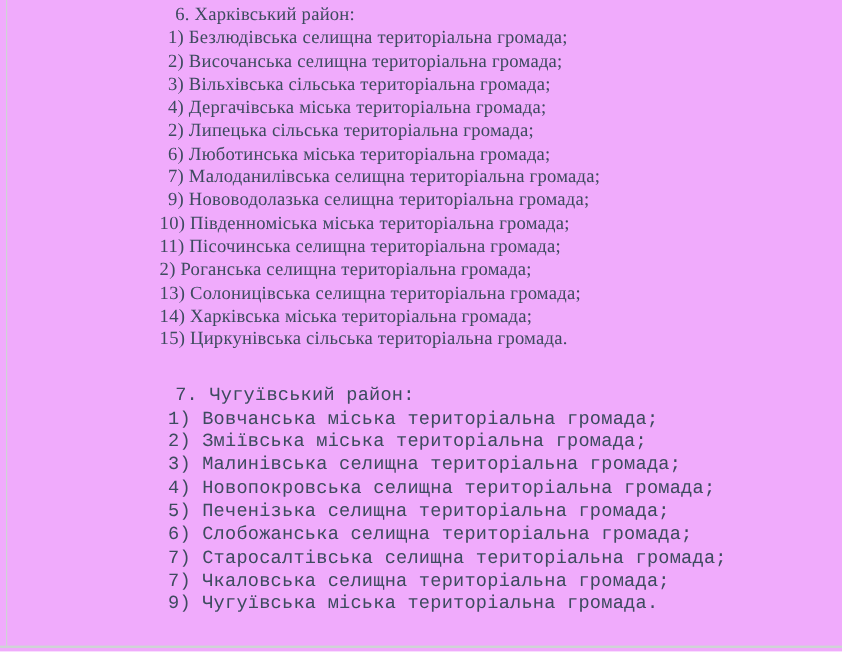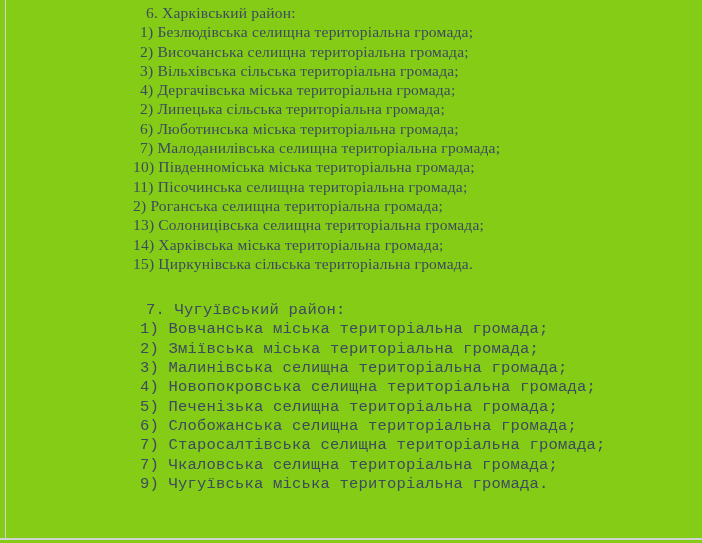--- a/index.html
+++ b/index.html
@@ -48,32 +48,33 @@
   .line {
     white-space: nowrap;
   }
   .line.two-digit {
     margin-left: -7px;
   }
 </style>
 </head>
 <body>
 
-<div class="page" style="background: #84cc16;">
+<div class="page" style="background: #f0abfc;">
   <div class="vline" style="background: rgb(207, 211, 214);"></div>
   <div class="content" id="content" style="color: rgb(61, 75, 95);">
       <div class="section">
         <div class="heading">6. Харківський район:</div>
         <div class="line">1) Безлюдівська селищна територіальна громада;</div>
         <div class="line">2) Височанська селищна територіальна громада;</div>
         <div class="line">3) Вільхівська сільська територіальна громада;</div>
         <div class="line">4) Дергачівська міська територіальна громада;</div>
         <div class="line">2) Липецька сільська територіальна громада;</div>
         <div class="line">6) Люботинська міська територіальна громада;</div>
         <div class="line">7) Малоданилівська селищна територіальна громада;</div>
+        <div class="line">9) Нововодолазька селищна територіальна громада;</div>
         <div class="line two-digit">10) Південноміська міська територіальна громада;</div>
         <div class="line two-digit">11) Пісочинська селищна територіальна громада;</div>
         <div class="line two-digit">2) Роганська селищна територіальна громада;</div>
         <div class="line two-digit">13) Солоницівська селищна територіальна громада;</div>
         <div class="line two-digit">14) Харківська міська територіальна громада;</div>
         <div class="line two-digit">15) Циркунівська сільська територіальна громада.</div>
       </div>
       <div class="section">
         <div class="heading">7. Чугуївський район:</div>
         <div class="line">1) Вовчанська міська територіальна громада;</div>

